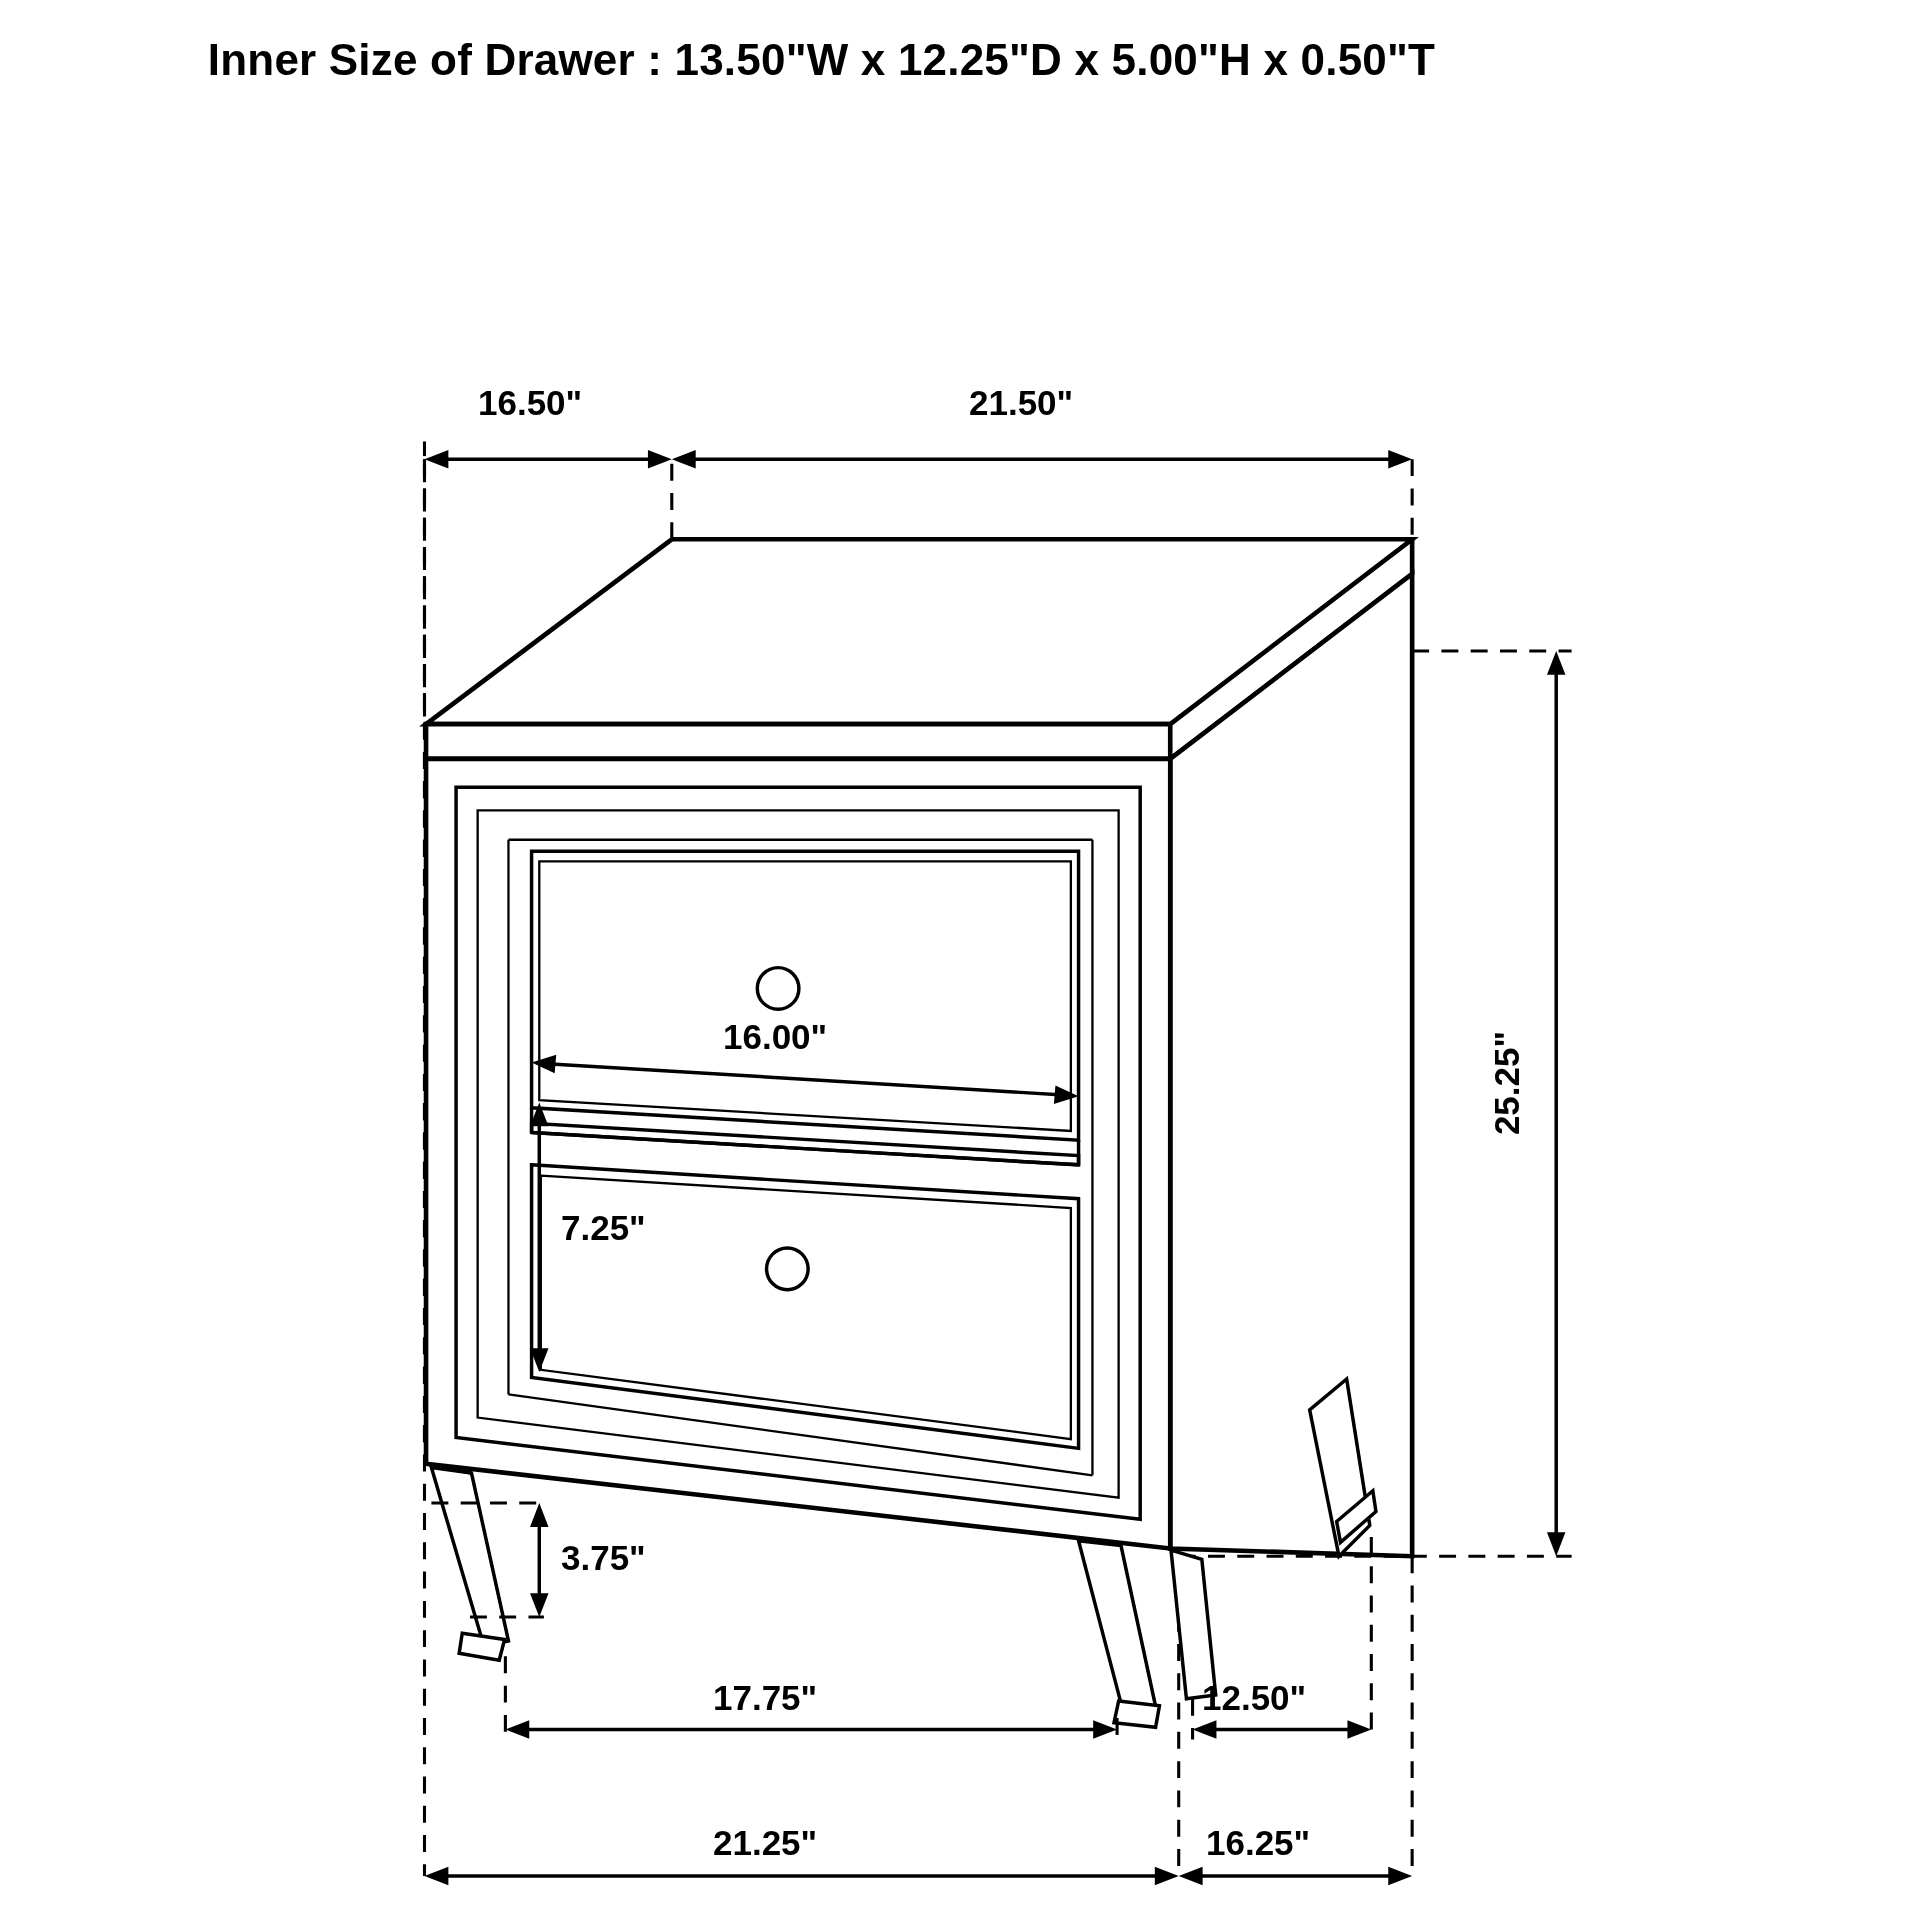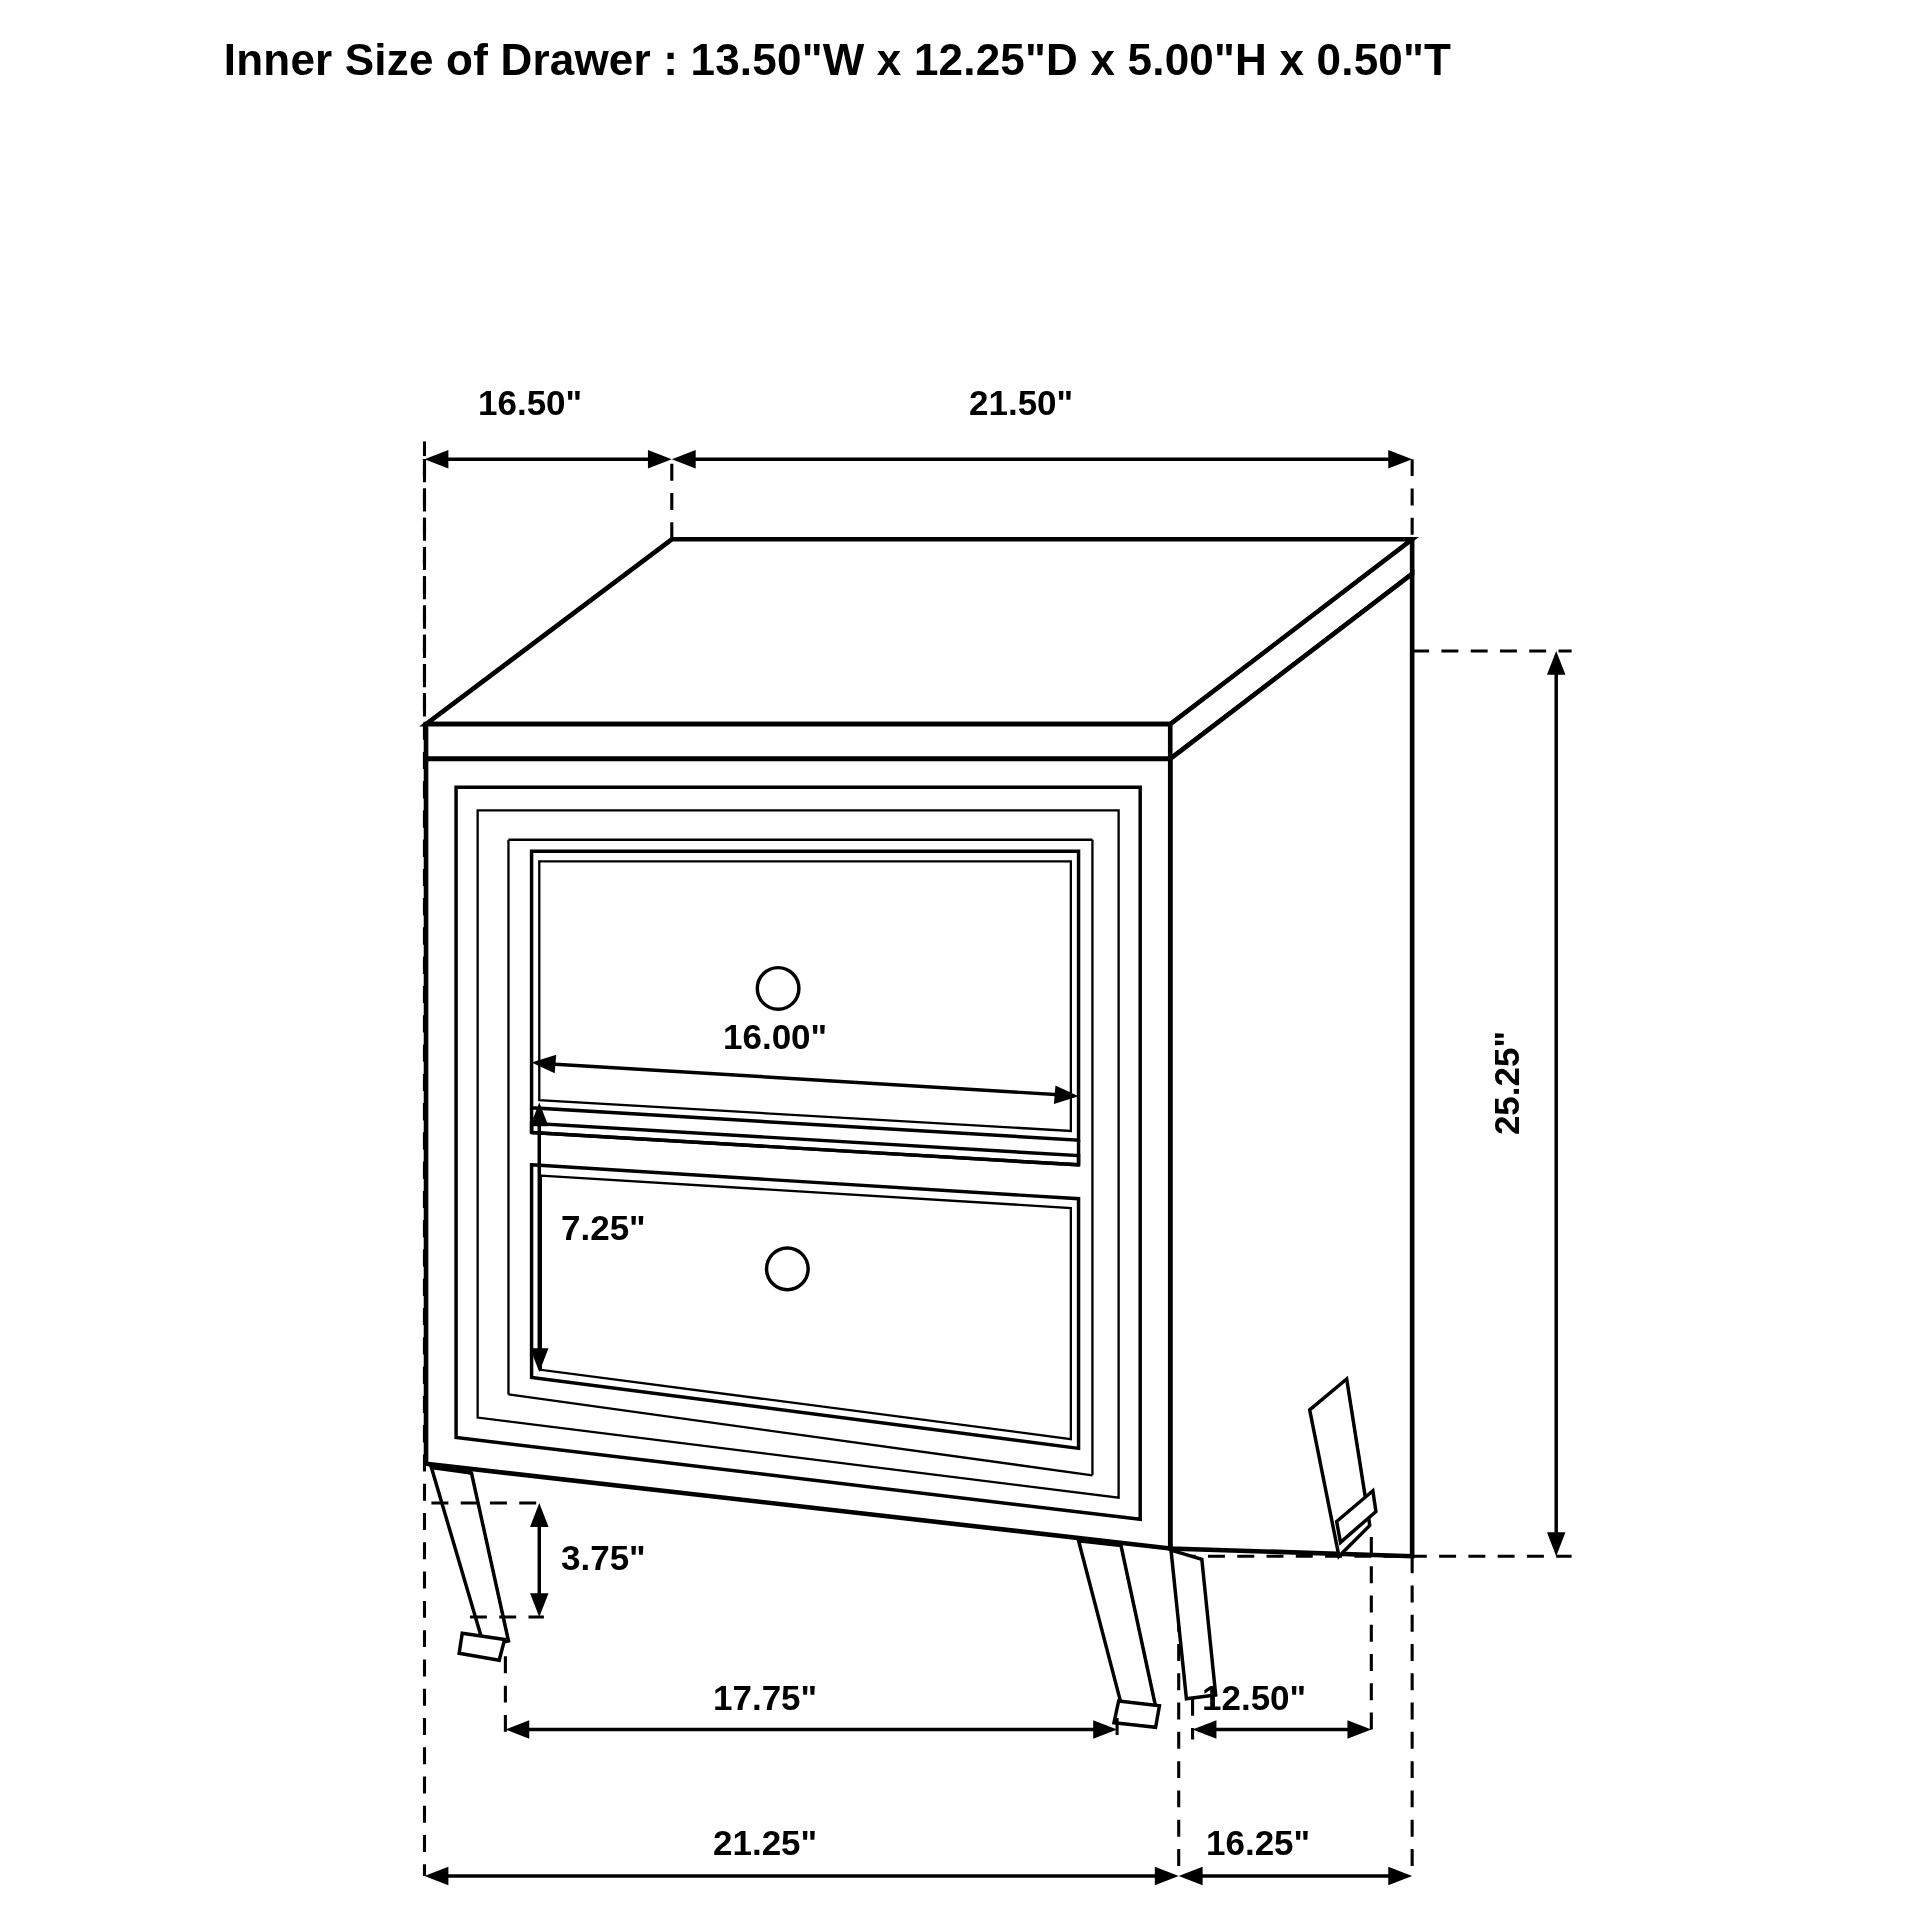--- a/index.html
+++ b/index.html
@@ -1,20 +1,20 @@
 <!DOCTYPE html>
 <html style="font-size:12.3px"><head>
 <meta charset="utf-8">
 <style>
   html,body{margin:0;padding:0;background:#ffffff;}
   body{width:1926px;height:1926px;font-family:"Liberation Sans",sans-serif;color:#000;overflow:hidden;}
   #stage{position:relative;width:1926px;height:1926px;}
   .title{
     position:absolute;
-    left:16px; top:35px; width:1643px;
+    left:0; top:35px; width:1643px;
     text-align:center;
     font-size:44px;
     font-weight:bold;
     letter-spacing:0.2px;
     white-space:nowrap;
   }
   .dim{
     position:absolute;
     font-size:35px;
     font-weight:bold;

